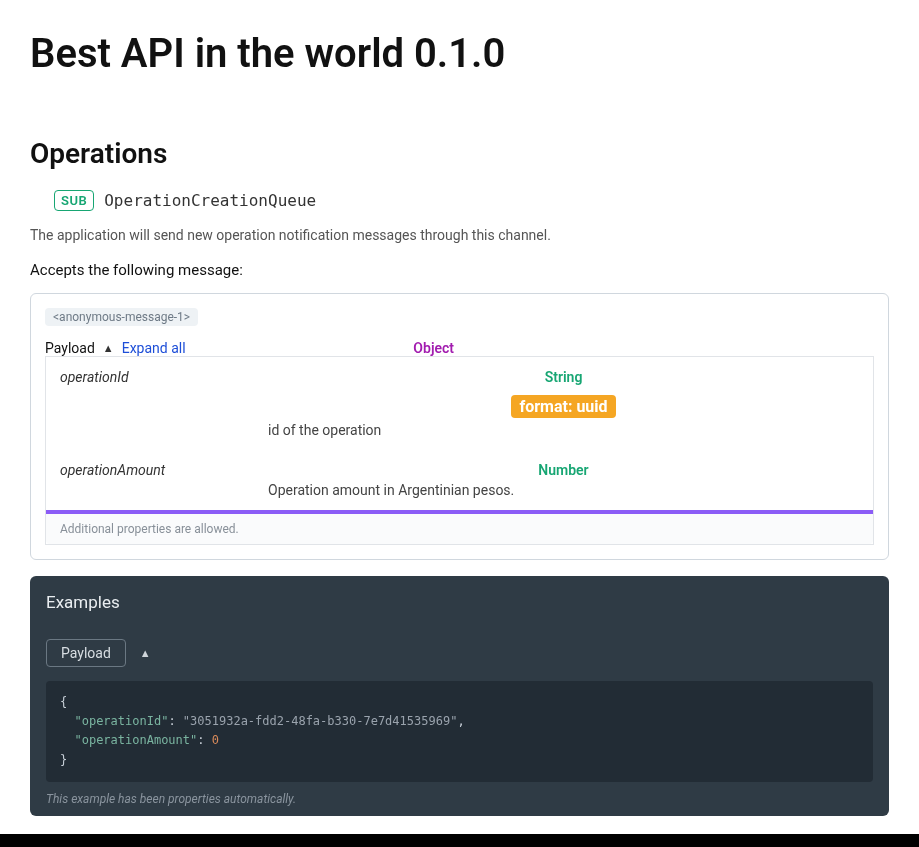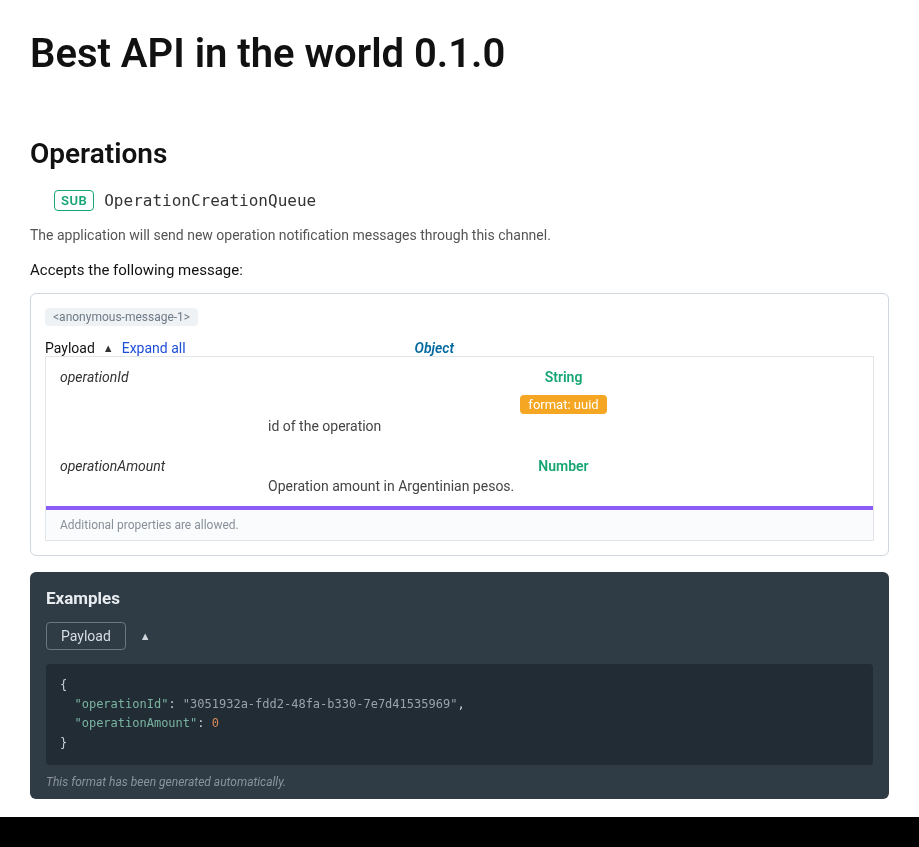--- a/index.html
+++ b/index.html
@@ -76,26 +76,25 @@
   }
   .caret-up {
     font-size: 11px;
     color: #333;
   }
   .expand-all {
     color: #1d4ed8;
     font-size: 14px;
   }
   .type-object {
-    color: #0369a1;
+    color: #a21caf;
     font-weight: 600;
     font-size: 14px;
     margin-left: auto;
     padding-right: 420px;
-    font-style: italic;
   }
   .payload-hdr-row {
     display: flex;
     align-items: center;
   }
   .payload-hdr-row .left {
     display: flex;
     align-items: center;
     gap: 8px;
     width: 215px;
@@ -127,22 +126,22 @@
     flex-direction: column;
   }
   .type-string, .type-number {
     color: #17a673;
     font-weight: 600;
     font-size: 14px;
   }
   .fmt-badge {
     background: #f5a623;
     color: #fff;
-    font-weight: 400;
-    font-size: 13px;
+    font-weight: 700;
+    font-size: 16px;
     padding: 2px 8px;
     border-radius: 4px;
   }
   .schema-desc {
     color: #444;
     font-size: 14px;
   }
   .schema-foot {
     border-top: 4px solid #8b5cf6;
     padding: 8px 14px;
@@ -153,22 +152,22 @@
   }
   .examples-panel {
     background: #2f3b45;
     border-radius: 6px;
     padding: 16px 16px 10px 16px;
     color: #e6e9ec;
     margin-bottom: 18px;
   }
   .examples-title {
     font-size: 17px;
-    font-weight: 700;
-    margin-bottom: 14px;
+    font-weight: 400;
+    margin-bottom: 27px;
     color: #e9edf0;
   }
   .ex-row {
     display: flex;
     align-items: center;
     gap: 14px;
     margin-bottom: 14px;
   }
   .ex-payload-btn {
     border: 1px solid #6b7883;
@@ -267,17 +266,17 @@
   <div class="examples-panel">
     <div class="examples-title">Examples</div>
     <div class="ex-row">
       <span class="ex-payload-btn">Payload</span>
       <span class="ex-caret">▲</span>
     </div>
     <div class="codeblock"><span class="tok-punc">{</span>
   <span class="tok-key">"operationId"</span><span class="tok-punc">: </span><span class="tok-str">"3051932a-fdd2-48fa-b330-7e7d41535969"</span><span class="tok-punc">,</span>
   <span class="tok-key">"operationAmount"</span><span class="tok-punc">: </span><span class="tok-num">0</span>
 <span class="tok-punc">}</span></div>
-    <div class="gen-note">This format has been generated automatically.</div>
+    <div class="gen-note">This example has been properties automatically.</div>
   </div>
 </div>
 
 <div class="footer-bar"></div>
 
 </body></html>

